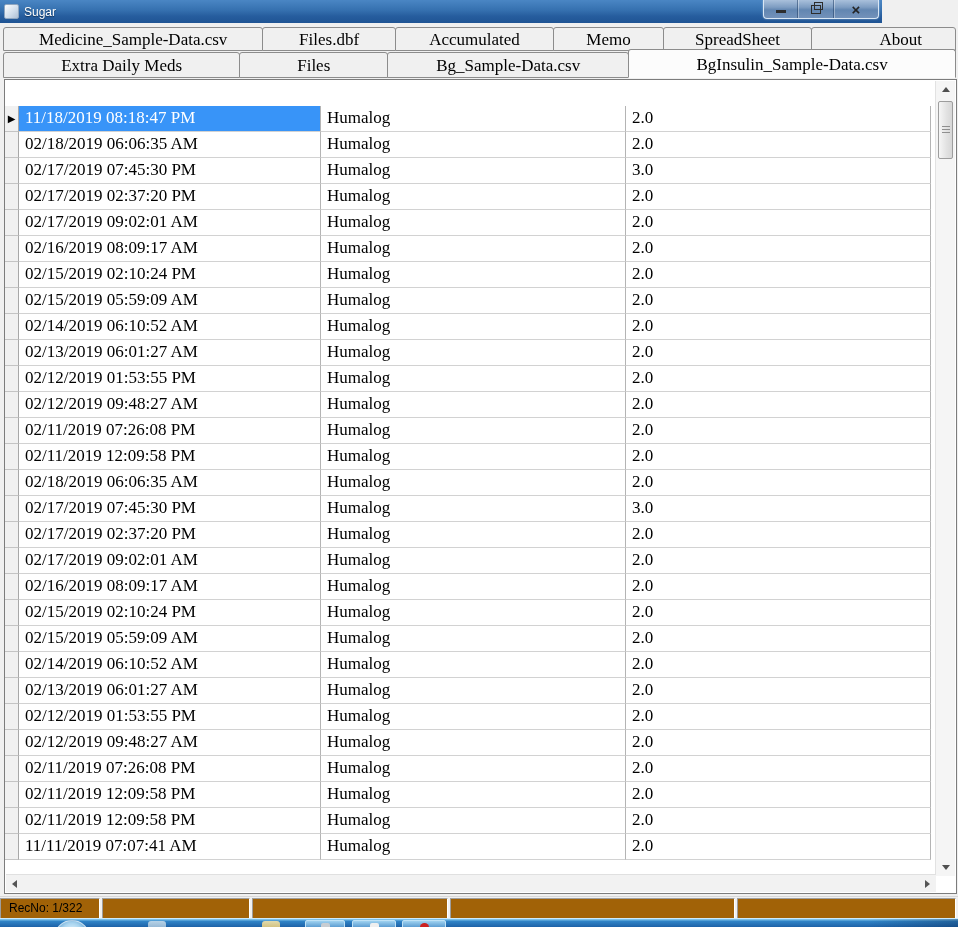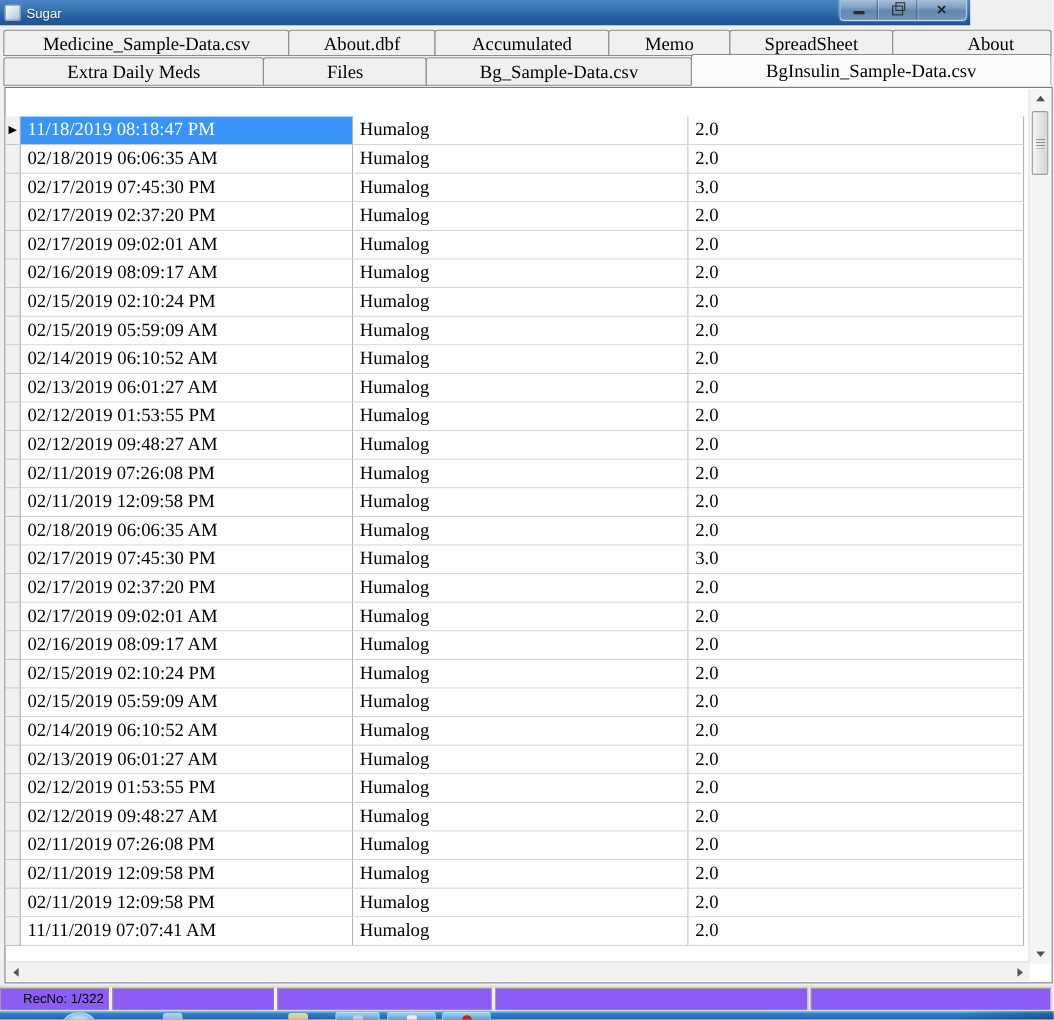--- a/index.html
+++ b/index.html
@@ -108,22 +108,22 @@
   .hs-btn{position:absolute;top:0;width:17px;height:100%;display:flex;align-items:center;justify-content:center;}
   .hs-left{left:0;} .hs-right{right:0;}
   
   .statusbar{
     position:absolute;left:0;top:896px;width:958px;height:22px;
     background:#f0f0f0;border-top:1px solid #d8d8d8;display:flex;box-sizing:border-box;
   }
   .spanel{
     box-sizing:border-box;height:25px;margin-top:1px;
     border:1px solid;border-color:#9e9e9e #ffffff #ffffff #9e9e9e;
-    background:#8b5cf6;font-size:12px;color:#000;
-    line-height:18px;padding-left:20px;overflow:hidden;white-space:nowrap;
+    background:#a16207;font-size:12px;color:#000;
+    line-height:18px;padding-left:8px;overflow:hidden;white-space:nowrap;
     margin-right:2px;
   }
   
   .taskbar{
     position:absolute;left:0;top:918px;width:958px;height:9px;
     background:linear-gradient(180deg,#8fd0f2 0%,#2f83c6 30%,#1d62a8 100%);
     border-top:1px solid #cdeafb;box-sizing:border-box;overflow:hidden;
   }
   .start-orb{
     position:absolute;left:54px;top:1px;width:34px;height:34px;border-radius:50%;
@@ -157,21 +157,21 @@
     </div>
     <div class="cap-btn cap-close">
       <div class="glyph-close">×</div>
     </div>
   </div>
 </div>
 
 <div class="tabstrip">
   <div class="tabrow tabrow1" id="tabrow1">
       <div class="tab" style="flex-grow: 2.38;">Medicine_Sample-Data.csv</div>
-      <div class="tab" style="flex-grow: 1.21;">About.dbf</div>
+      <div class="tab" style="flex-grow: 1.21;">Files.dbf</div>
       <div class="tab" style="flex-grow: 1.45;">Accumulated</div>
       <div class="tab" style="flex-grow: 1;">Memo</div>
       <div class="tab" style="flex-grow: 1.36;">SpreadSheet</div>
       <div class="tab" style="flex-grow: 1; padding-left: 34px;">About</div>
     </div>
   <div class="tabrow tabrow2" id="tabrow2">
       <div class="tab" style="flex-grow: 2;">Extra Daily Meds</div>
       <div class="tab" style="flex-grow: 1.25;">Files</div>
       <div class="tab" style="flex-grow: 2.04;">Bg_Sample-Data.csv</div>
       <div class="tab active" style="flex-grow: 2.77;">BgInsulin_Sample-Data.csv</div>

